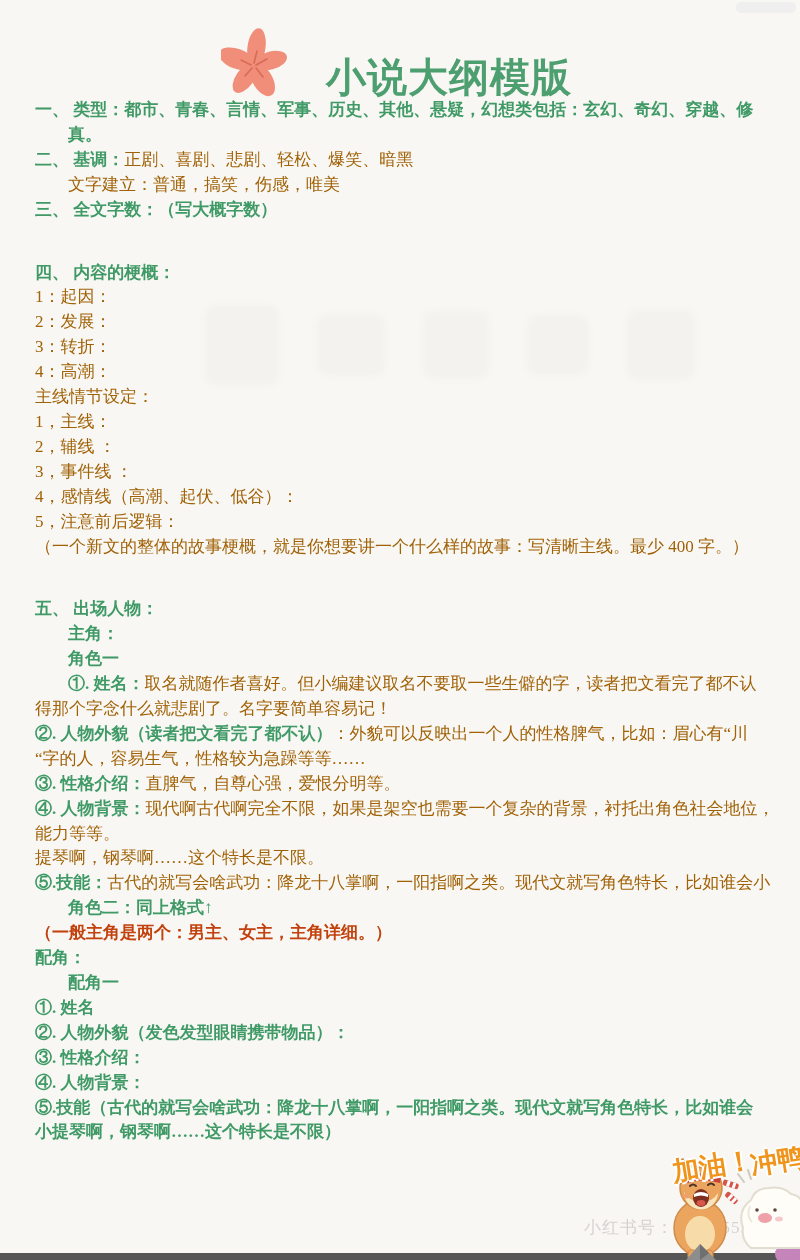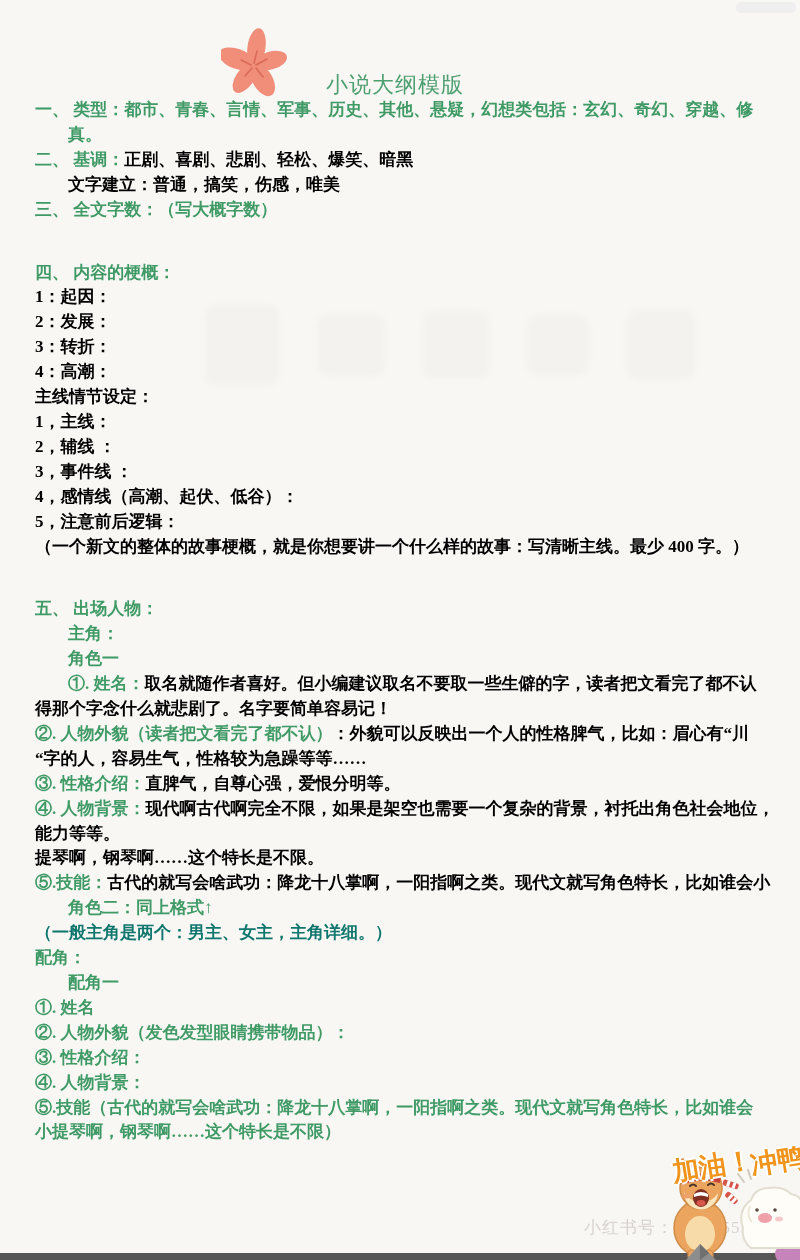--- a/index.html
+++ b/index.html
@@ -7,30 +7,30 @@
     position:relative;width:800px;height:1260px;background:#f8f7f4;
     overflow:hidden;font-family:"Liberation Serif","DejaVu Serif",serif;
   }
   .topbar-artifact{
     position:absolute;left:736px;top:2px;width:60px;height:11px;
     background:#efefef;border-radius:5px;
   }
   .header{position:absolute;left:0;top:26px;width:100%;height:78px;}
   .flower{position:absolute;left:221px;top:0px;width:66px;height:76px;}
   .page-title{
-    position:absolute;left:326px;top:24px;font-size:22px;font-weight:normal;
-    color:#4d9f70;letter-spacing:1px;white-space:nowrap;margin-top:20px;
+    position:absolute;left:326px;top:24px;font-size:40px;font-weight:bold;
+    color:#4d9f70;letter-spacing:1px;white-space:nowrap;
   }
   .content{position:absolute;left:35px;top:98px;width:740px;}
   .line{font-size:17px;line-height:24.9px;white-space:nowrap;}
   .line.indent-1{padding-left:33px;}
   .line.gap{margin-top:38px;}
   .seg-green{color:#3f9a66;font-weight:bold;}
-  .seg-black{color:#000000;font-weight:bold;}
-  .seg-red{color:#0f766e;font-weight:bold;}
+  .seg-black{color:#a16207;font-weight:normal;}
+  .seg-red{color:#c2410c;font-weight:bold;}
   
   .mid-watermark{position:absolute;left:205px;top:300px;width:490px;height:90px;
     display:flex;gap:38px;align-items:center;filter:blur(3px);opacity:.55;}
   .wm-blob{background:rgba(168,158,158,0.10);border-radius:10px;}
   
   .cheer{
     position:absolute;font-family:"Liberation Sans","DejaVu Sans",sans-serif;
     font-weight:bold;color:#f0941c;font-size:27px;transform:rotate(-9deg);
     text-shadow:-2px 0 #fff,2px 0 #fff,0 -2px #fff,0 2px #fff;z-index:3;white-space:nowrap;
   }

